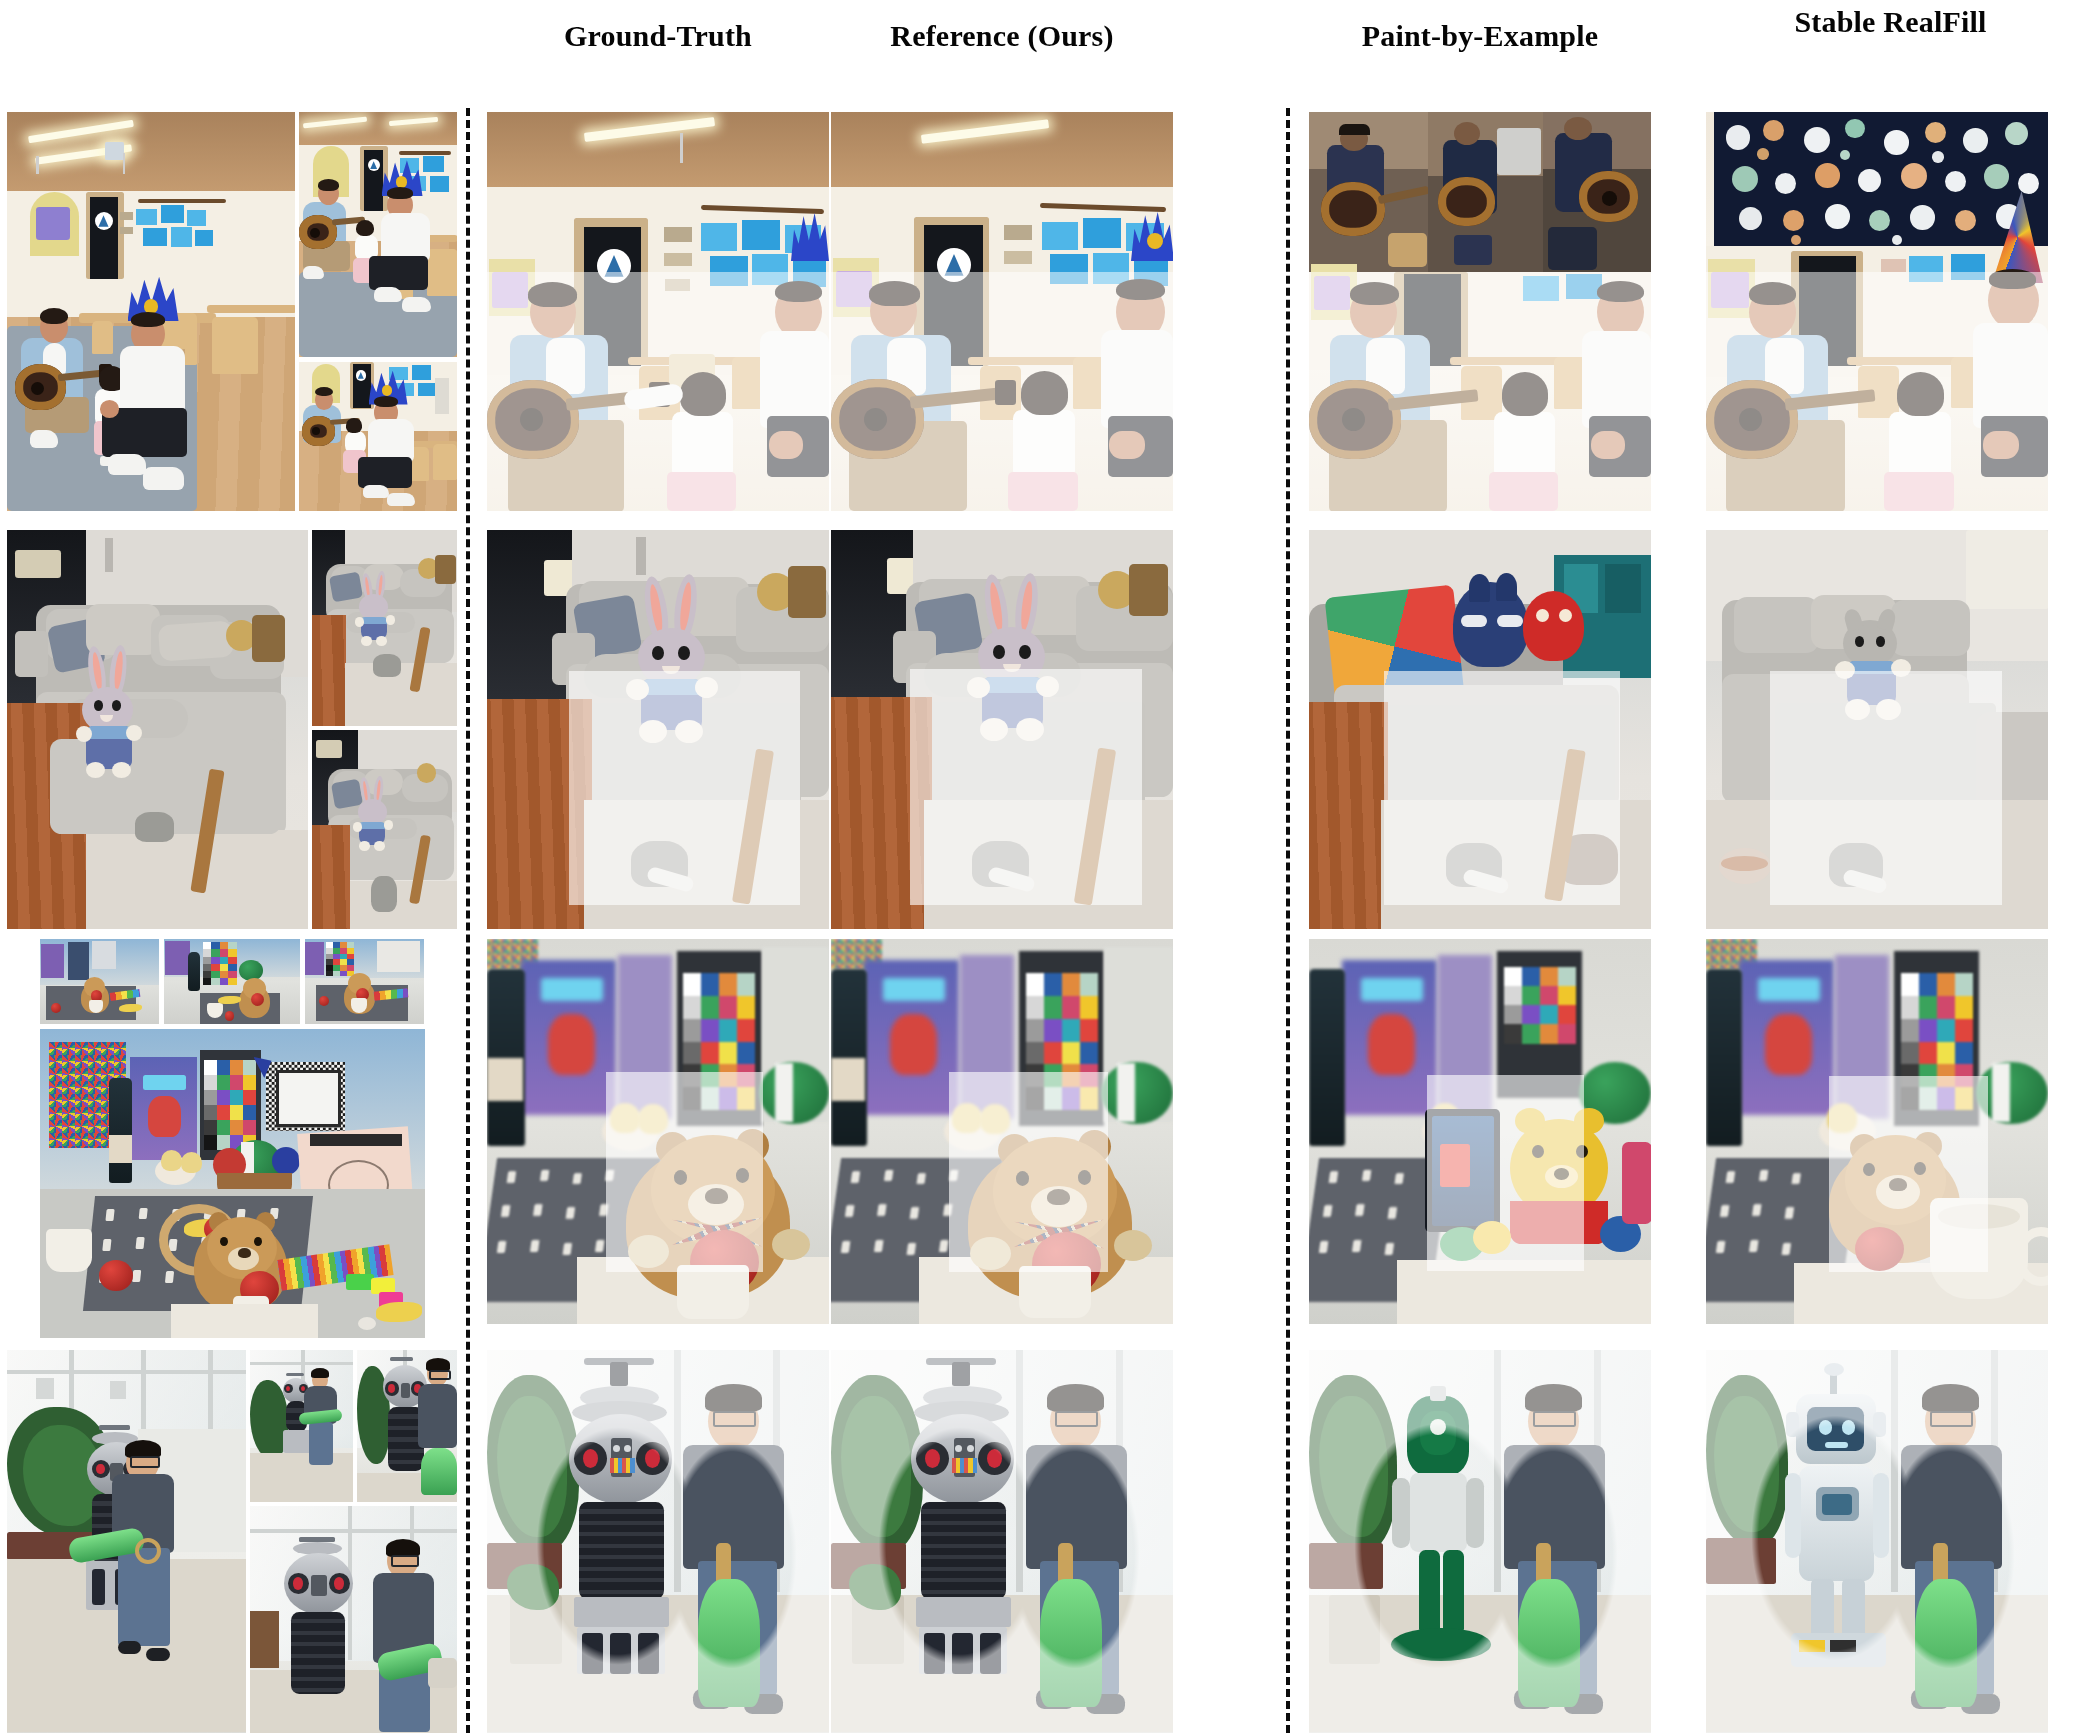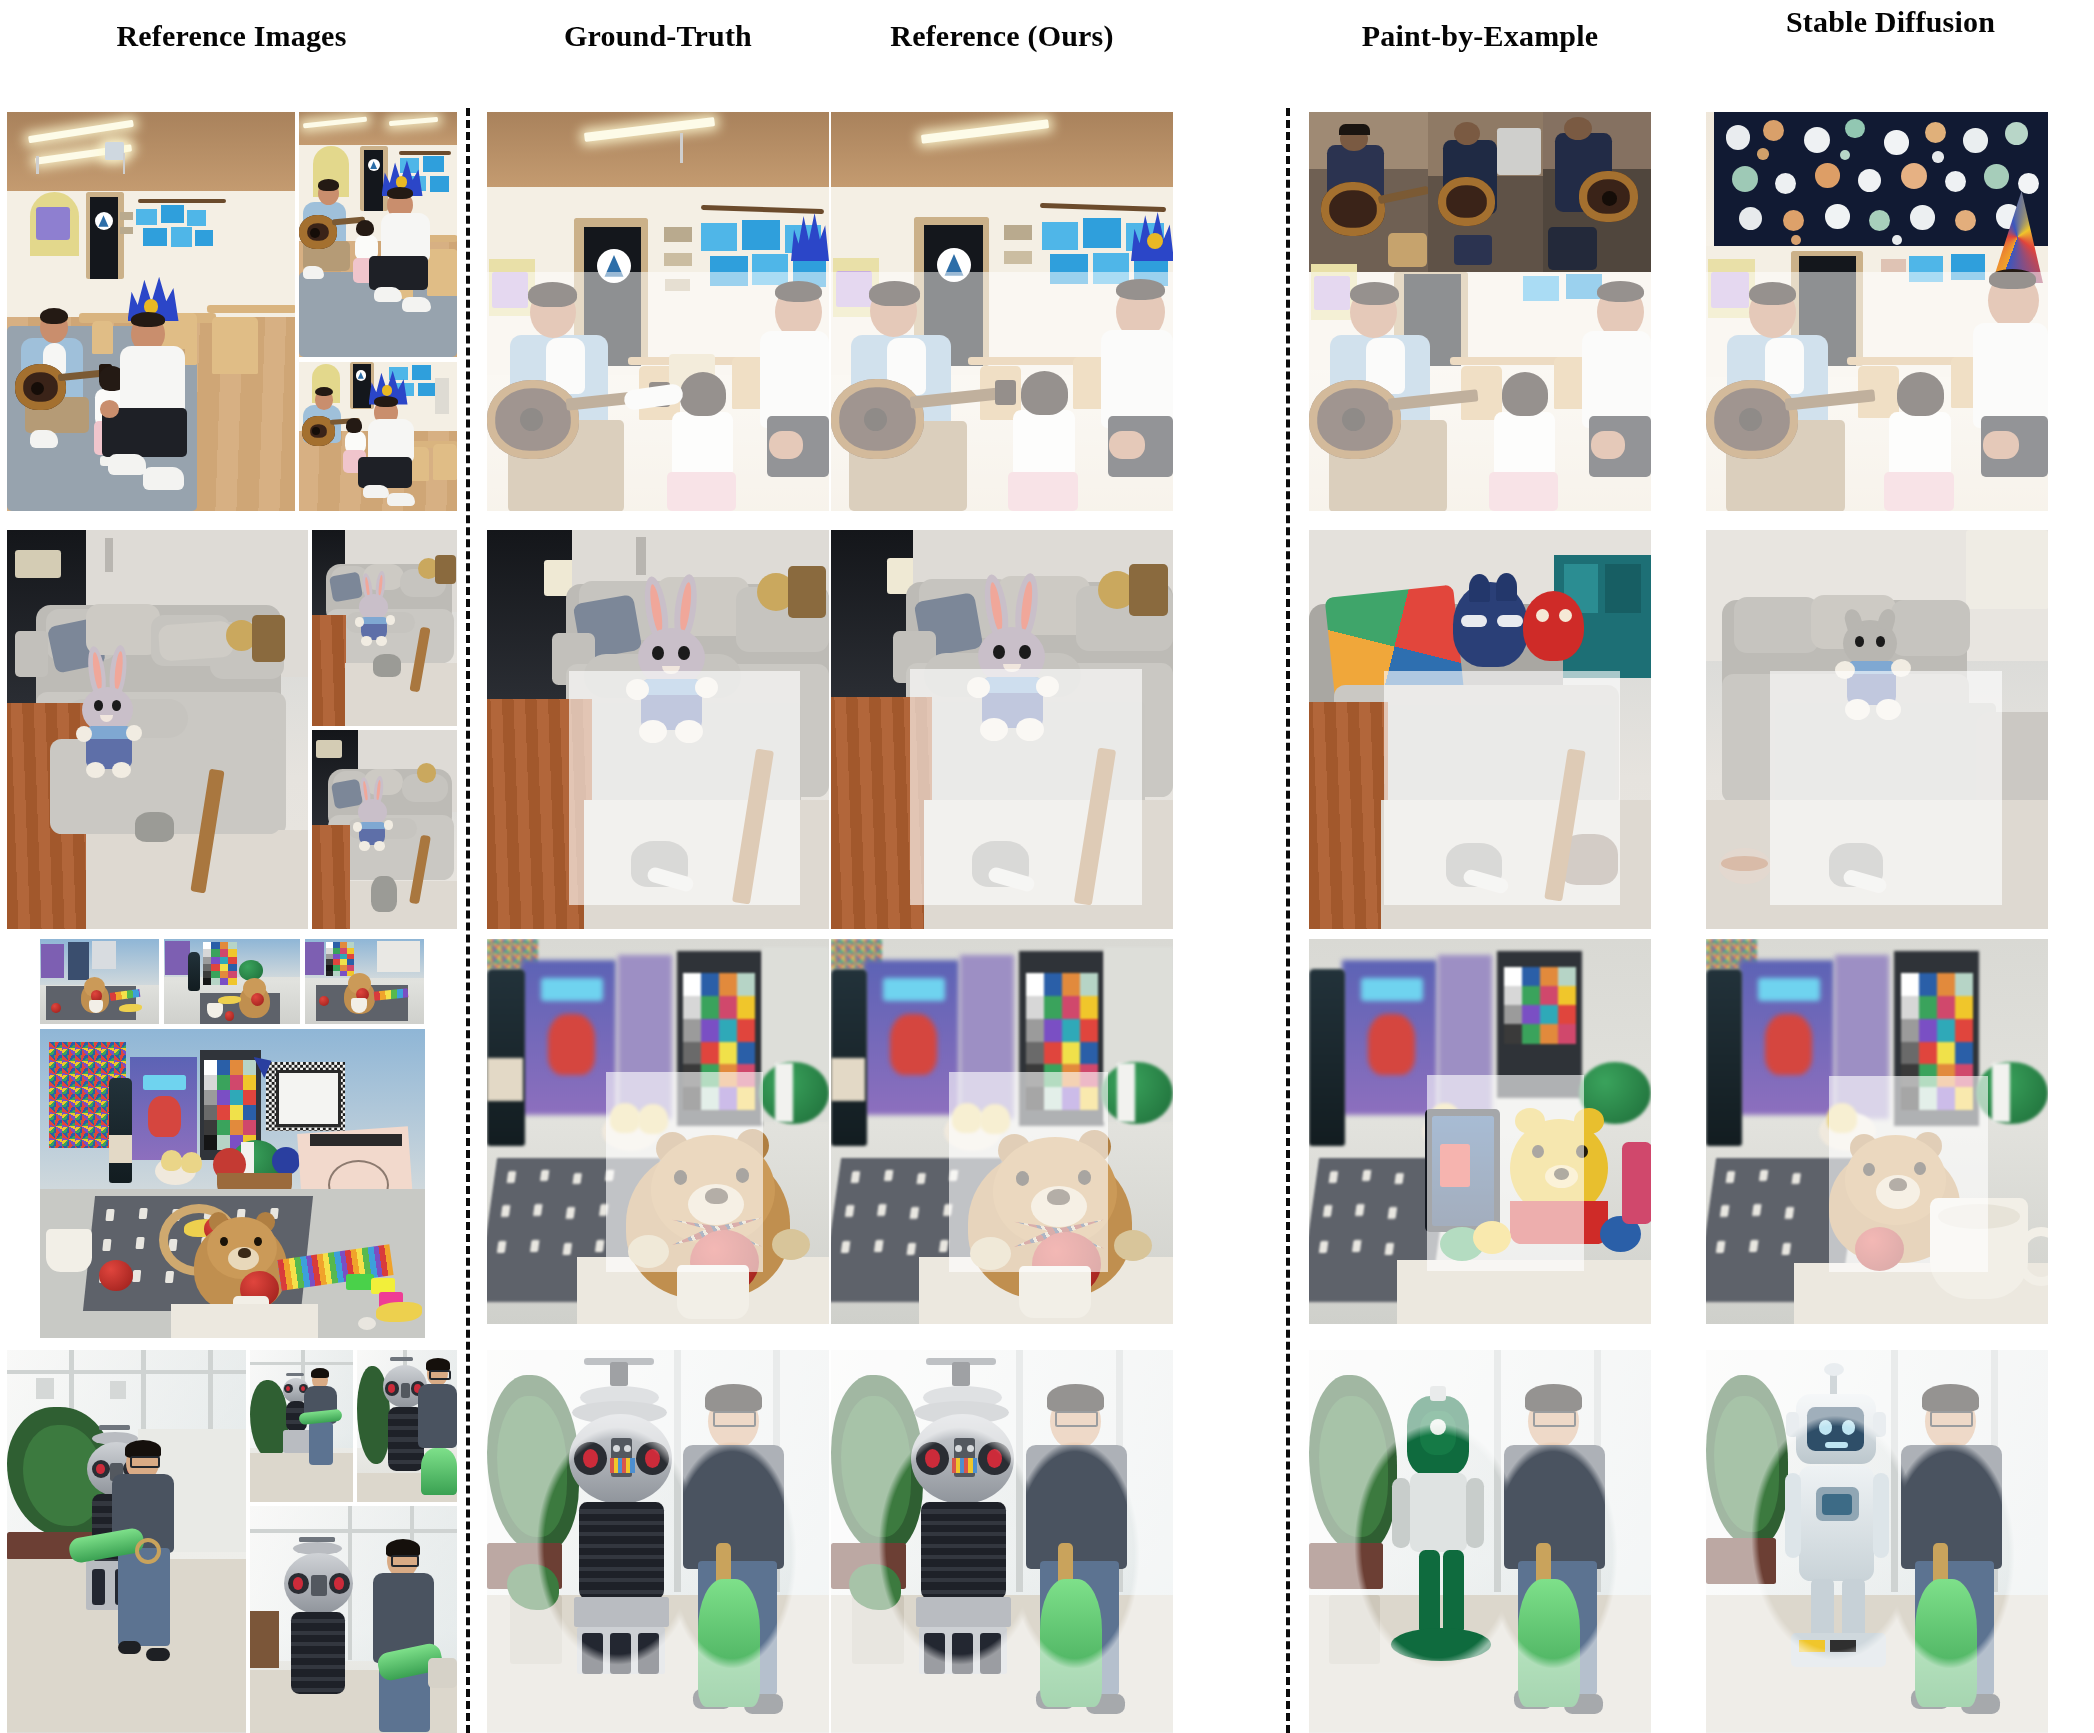--- a/index.html
+++ b/index.html
@@ -164,34 +164,31 @@
   .quilt{background:
     conic-gradient(from 20deg,#e2463c 0 25%,#2e6fb0 25% 50%,#f0a73a 50% 75%,#3fa56a 75% 100%);}
   .lampshade{background:#efece4;border-radius:3.3px 3.3px 1.6px 1.6px;}
 </style>
 </head>
 <body>
 
 <div class="figure">
 
   <div class="header-row">
-    <div class="col-head" style="left:6.5px;top:18px;width:450px;">
-      <span>Reference Images</span>
-    </div>
     <div class="col-head" style="left:487px;top:18px;width:342px;">
       <span>Ground-Truth</span>
     </div>
     <div class="col-head" style="left:831px;top:18px;width:342px;">
       <span>Reference (Ours)</span>
     </div>
     <div class="col-head" style="left:1309px;top:18px;width:342px;">
       <span>Paint-by-Example</span>
     </div>
     <div class="col-head two-line" style="left:1698px;top:3.3px;width:385px;">
-      <div>Stable Diffusion</div>
+      <div>Stable RealFill</div>
     </div>
   </div>
 
   <div class="vdash" style="left:466px;"></div>
   <div class="vdash" style="left:1286px;"></div>
 
   <div class="cell" style="left:6.5px;top:112px;width:450px;height:399px;">
 
     <div class="photo" style="left:0;top:0;width:288px;height:399px;">
       <div class="sk room-bg"></div>

